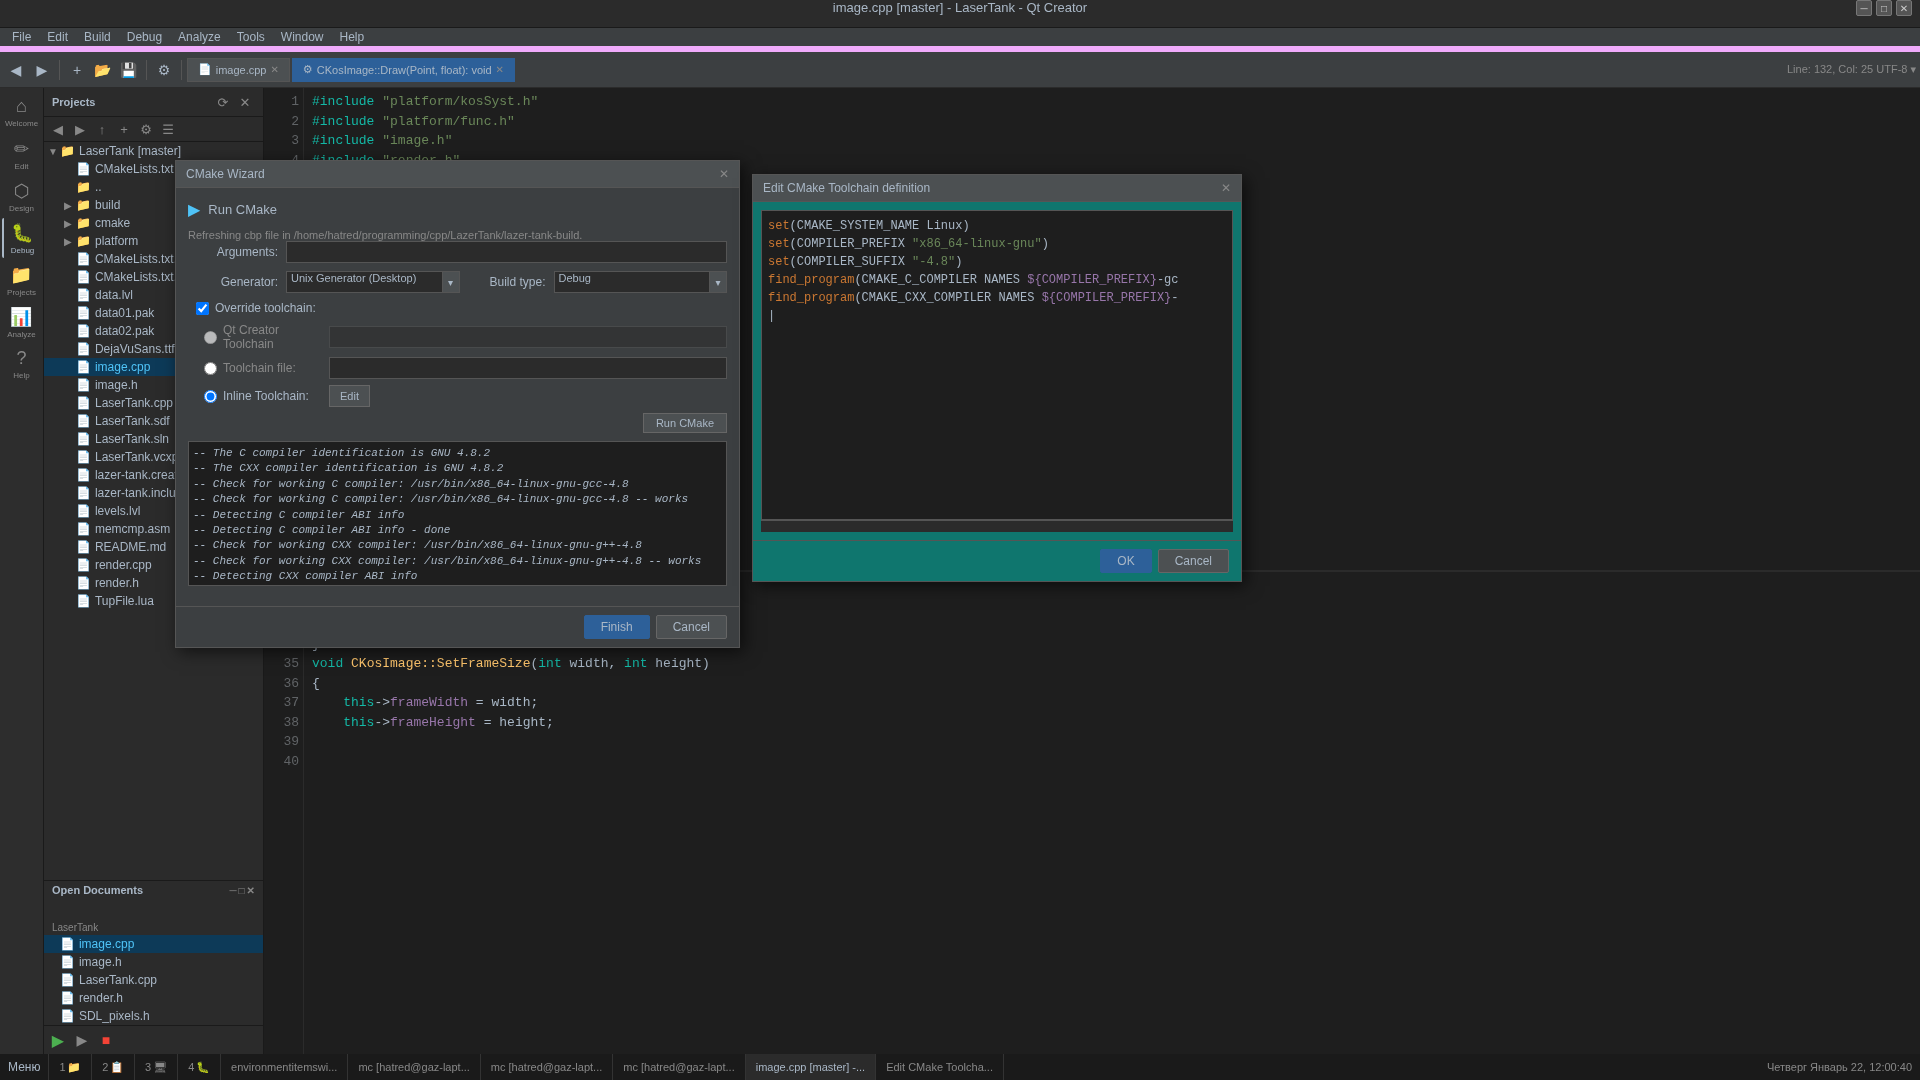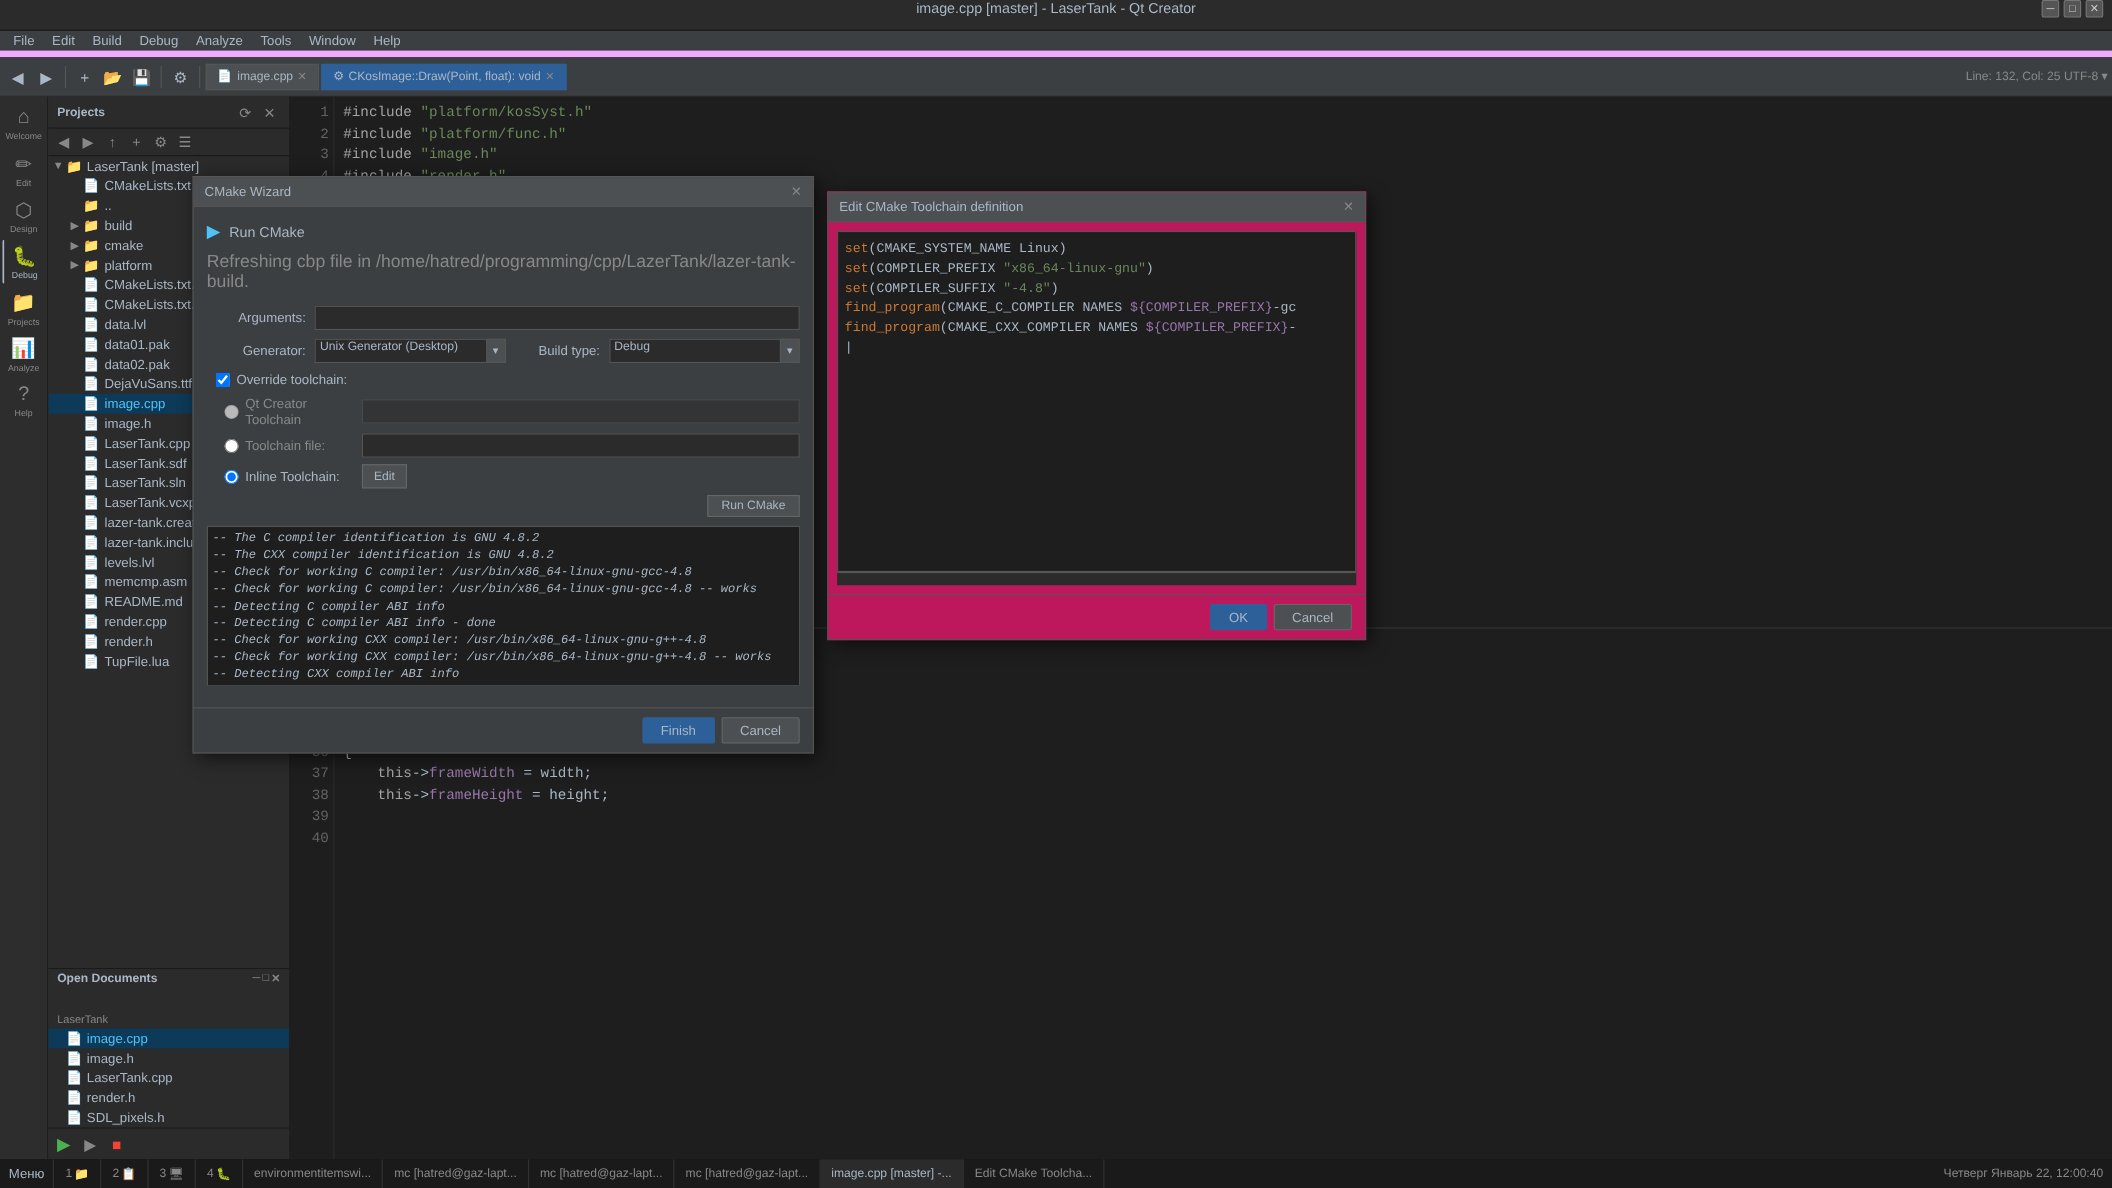--- a/index.html
+++ b/index.html
@@ -260,21 +260,21 @@
       border-right: 1px solid #2b2b2b;
       user-select: none;
     }
     #code-content {
       flex: 1;
       padding: 4px 8px;
       line-height: 1.5;
       overflow: hidden;
     }
     .code-line { white-space: pre; }
-    .kw { color: #a3a3a3; }
+    .kw { color: #14b8a6; }
     .str { color: #6a8759; }
     .fn { color: #ffc66d; }
     .var { color: #9876aa; }
 
     
     #status-bar {
       height: 26px;
       background: #2b2b2b;
       border-top: 1px solid #1a1a1a;
       display: flex;
@@ -348,23 +348,22 @@
       gap: 8px;
       margin-bottom: 10px;
       font-size: 13px;
       color: #a9b7c6;
     }
     .run-cmake-icon {
       color: #4fc3f7;
       font-size: 16px;
     }
     .wizard-info {
-      font-size: 16px;
+      font-size: 11px;
       color: #888;
-      margin-bottom: 12px;
     }
     .form-row {
       display: flex;
       align-items: center;
       margin-bottom: 8px;
       gap: 8px;
     }
     .form-label {
       width: 90px;
       font-size: 12px;
@@ -460,21 +459,21 @@
       border-radius: 2px;
     }
     .wizard-btn.primary { background: #2d6099; border-color: #2d6099; }
 
     
     #toolchain-dialog {
       position: fixed;
       top: 174px;
       left: 752px;
       width: 490px;
-      background: #be185d;
+      background: #0f766e;
       border: 1px solid #555;
       box-shadow: 4px 4px 16px rgba(0,0,0,0.6);
       z-index: 101;
     }
     #toolchain-title {
       background: #4c5052;
       padding: 6px 10px;
       display: flex;
       align-items: center;
       justify-content: space-between;

